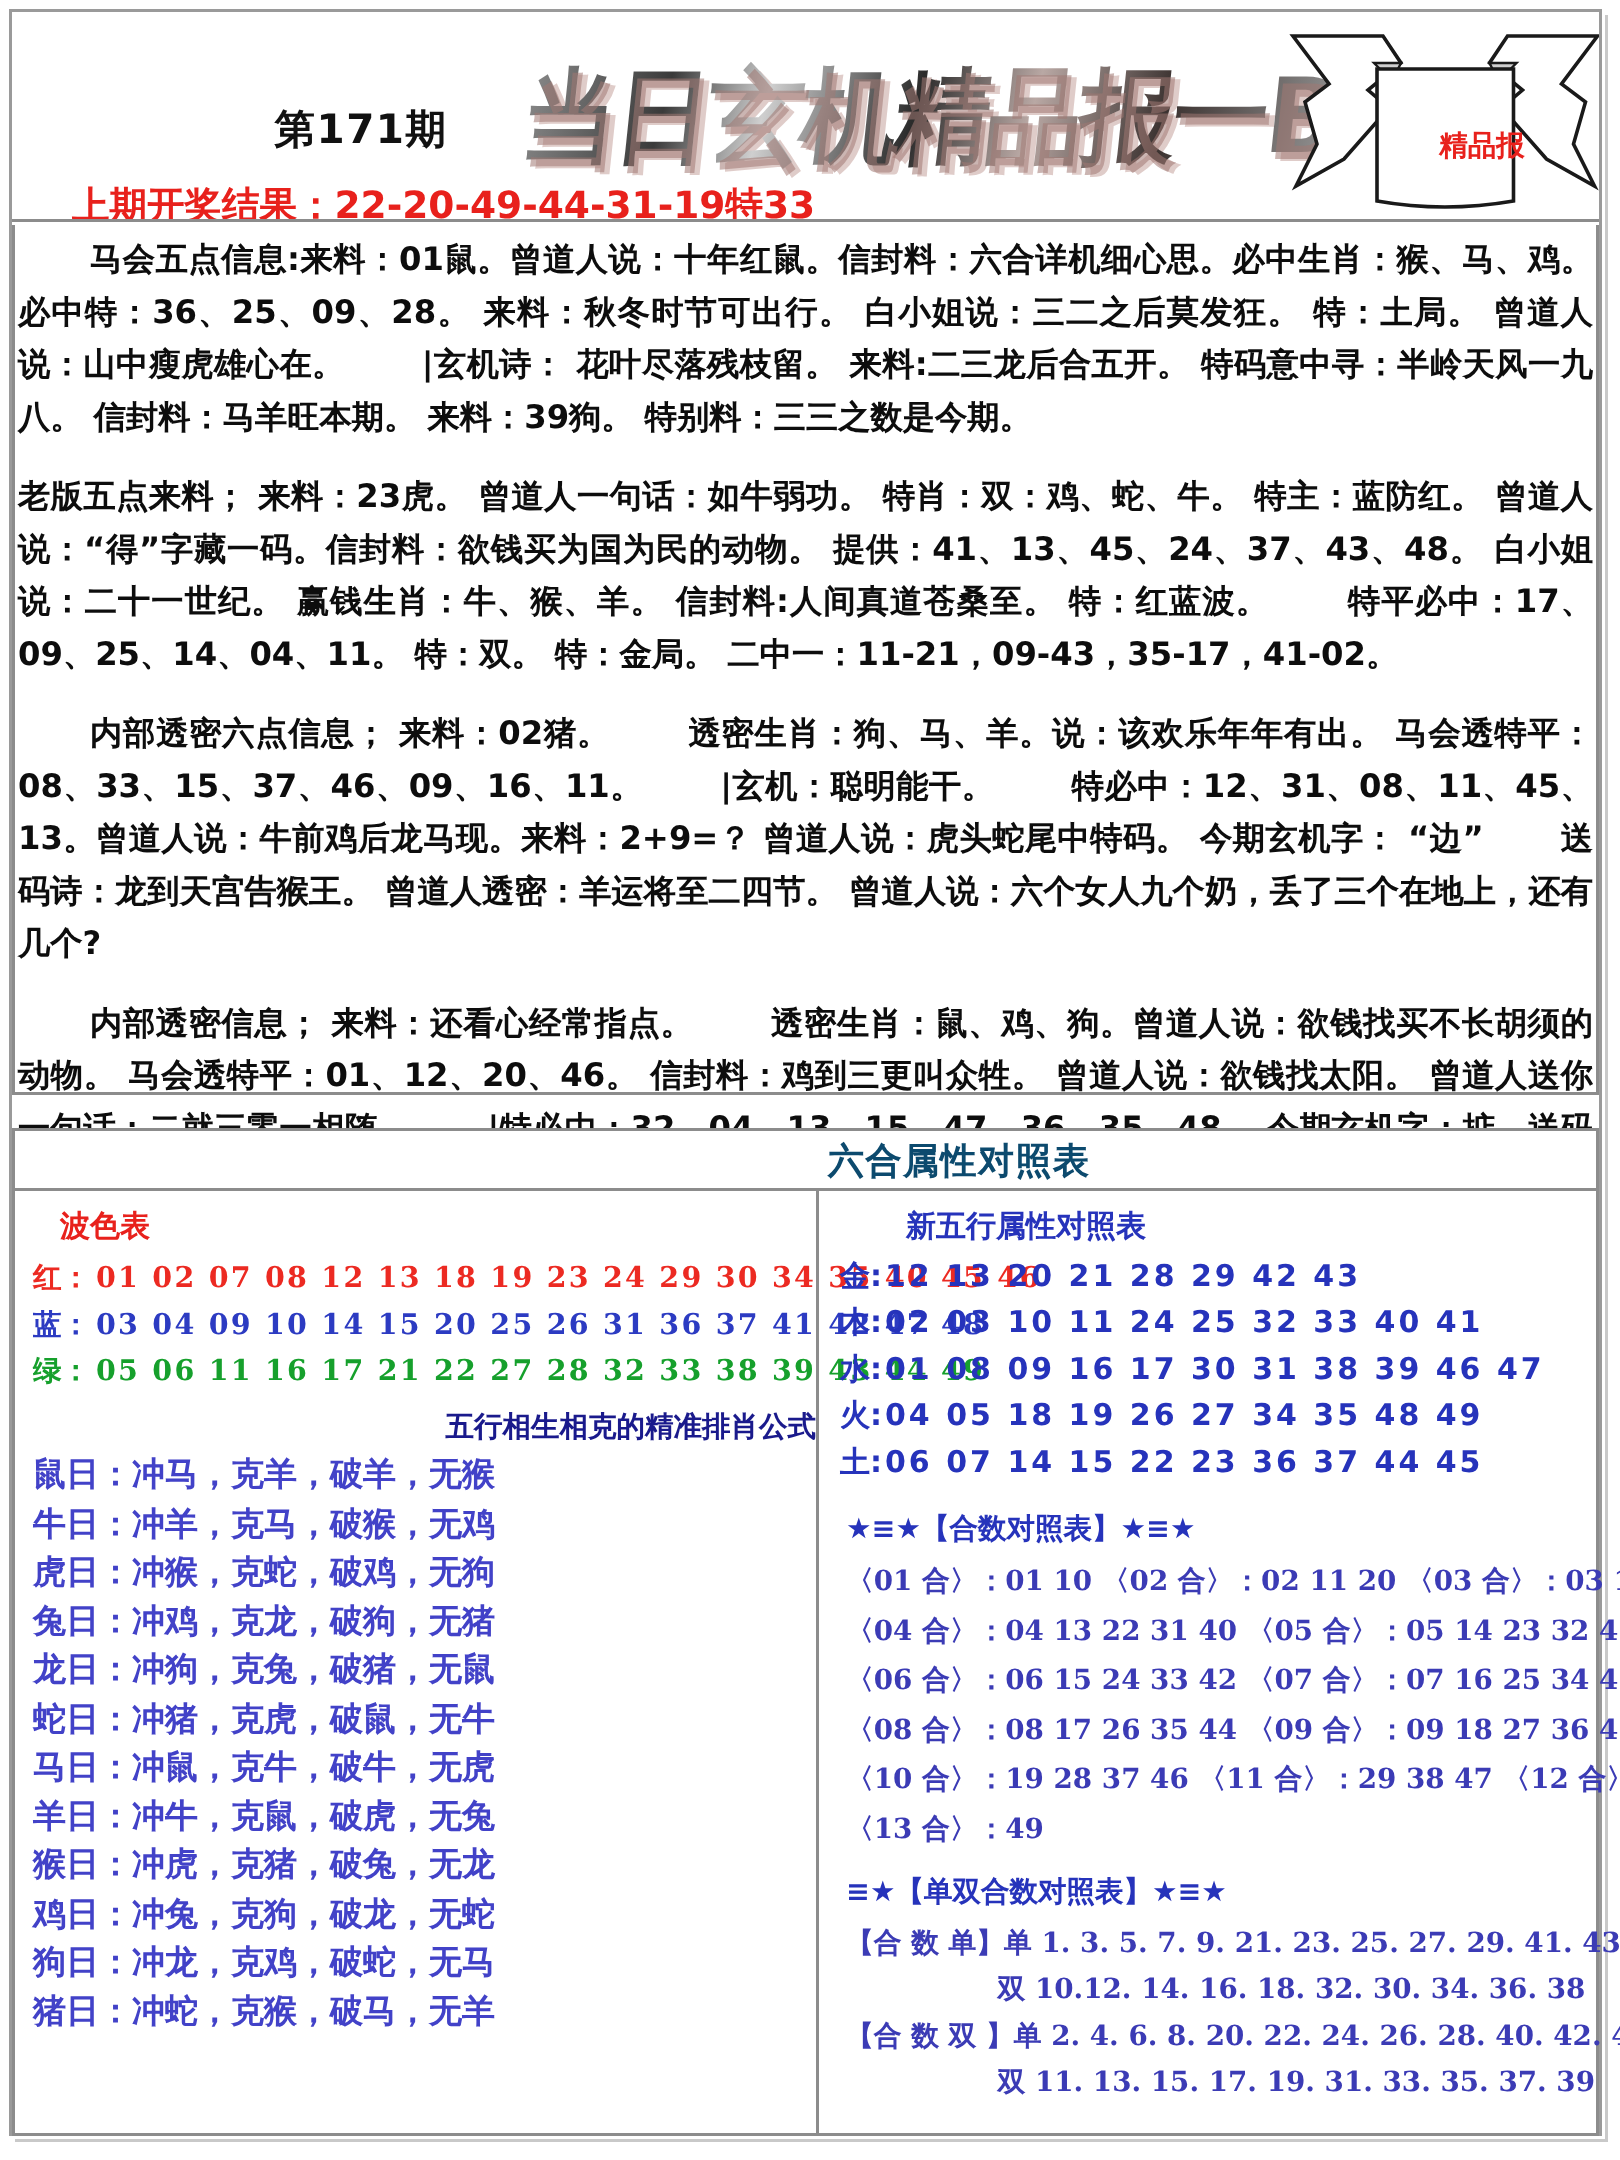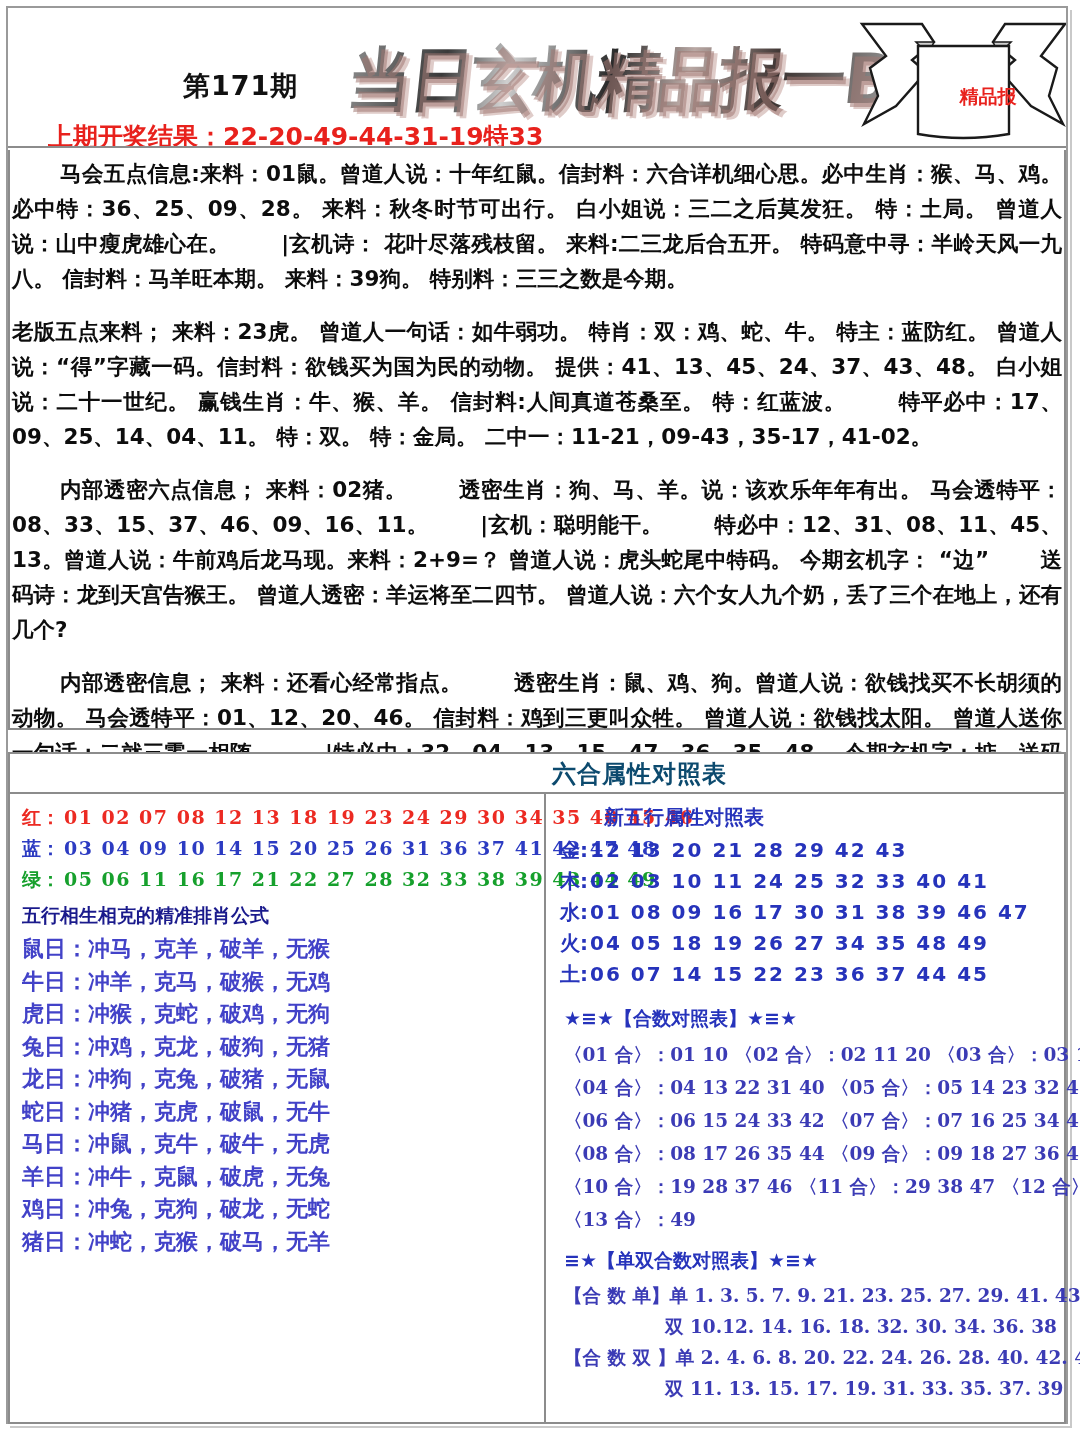--- a/index.html
+++ b/index.html
@@ -205,20 +205,21 @@
   .bose-row.blue  { color: #2c3bc2; }
   .bose-row.green { color: #16a02c; }
   .bose-nums { letter-spacing: 1.5px; margin-left: 4px; }
 
   .formula-title {
     font-size: 19px;
     font-weight: bold;
     color: #1a1a8c;
     margin: 8px 0 4px 0;
     font-family: "DejaVu Sans", "Liberation Sans", sans-serif;
+    text-align: right;
   }
   .formula-row {
     font-size: 22px;
     line-height: 32.5px;
     font-weight: bold;
     color: #4242c8;
     font-family: "DejaVu Sans", "Liberation Sans", sans-serif;
     white-space: nowrap;
   }
 
@@ -311,20 +312,21 @@
   </div>
 
   <div class="tables">
     <div class="tables-title-row">
       <div class="tables-title">六合属性对照表</div>
     </div>
 
     <div class="cols">
 
       <div class="col-left">
+        <div class="bose-title">波色表</div>
 
         <div class="bose-row red">
           <span class="lbl">红：</span><span class="bose-nums">01 02 07 08 12 13 18 19 23 24 29 30 34 35 40 45 46</span>
         </div>
         <div class="bose-row blue">
           <span class="lbl">蓝：</span><span class="bose-nums">03 04 09 10 14 15 20 25 26 31 36 37 41 42 47 48</span>
         </div>
         <div class="bose-row green">
           <span class="lbl">绿：</span><span class="bose-nums">05 06 11 16 17 21 22 27 28 32 33 38 39 43 44 49</span>
         </div>
@@ -332,21 +334,23 @@
         <div class="formula-title">五行相生相克的精准排肖公式</div>
 
         <div class="formula-row">鼠日：冲马，克羊，破羊，无猴</div>
         <div class="formula-row">牛日：冲羊，克马，破猴，无鸡</div>
         <div class="formula-row">虎日：冲猴，克蛇，破鸡，无狗</div>
         <div class="formula-row">兔日：冲鸡，克龙，破狗，无猪</div>
         <div class="formula-row">龙日：冲狗，克兔，破猪，无鼠</div>
         <div class="formula-row">蛇日：冲猪，克虎，破鼠，无牛</div>
         <div class="formula-row">马日：冲鼠，克牛，破牛，无虎</div>
         <div class="formula-row">羊日：冲牛，克鼠，破虎，无兔</div>
+        <div class="formula-row">猴日：冲虎，克猪，破兔，无龙</div>
         <div class="formula-row">鸡日：冲兔，克狗，破龙，无蛇</div>
+        <div class="formula-row">狗日：冲龙，克鸡，破蛇，无马</div>
         <div class="formula-row">猪日：冲蛇，克猴，破马，无羊</div>
       </div>
 
       <div class="col-right">
         <div class="wx-title">新五行属性对照表</div>
 
         <div class="wx-row">
           <span>金:</span><span class="wx-nums">12 13 20 21 28 29 42 43</span>
         </div>
         <div class="wx-row">

